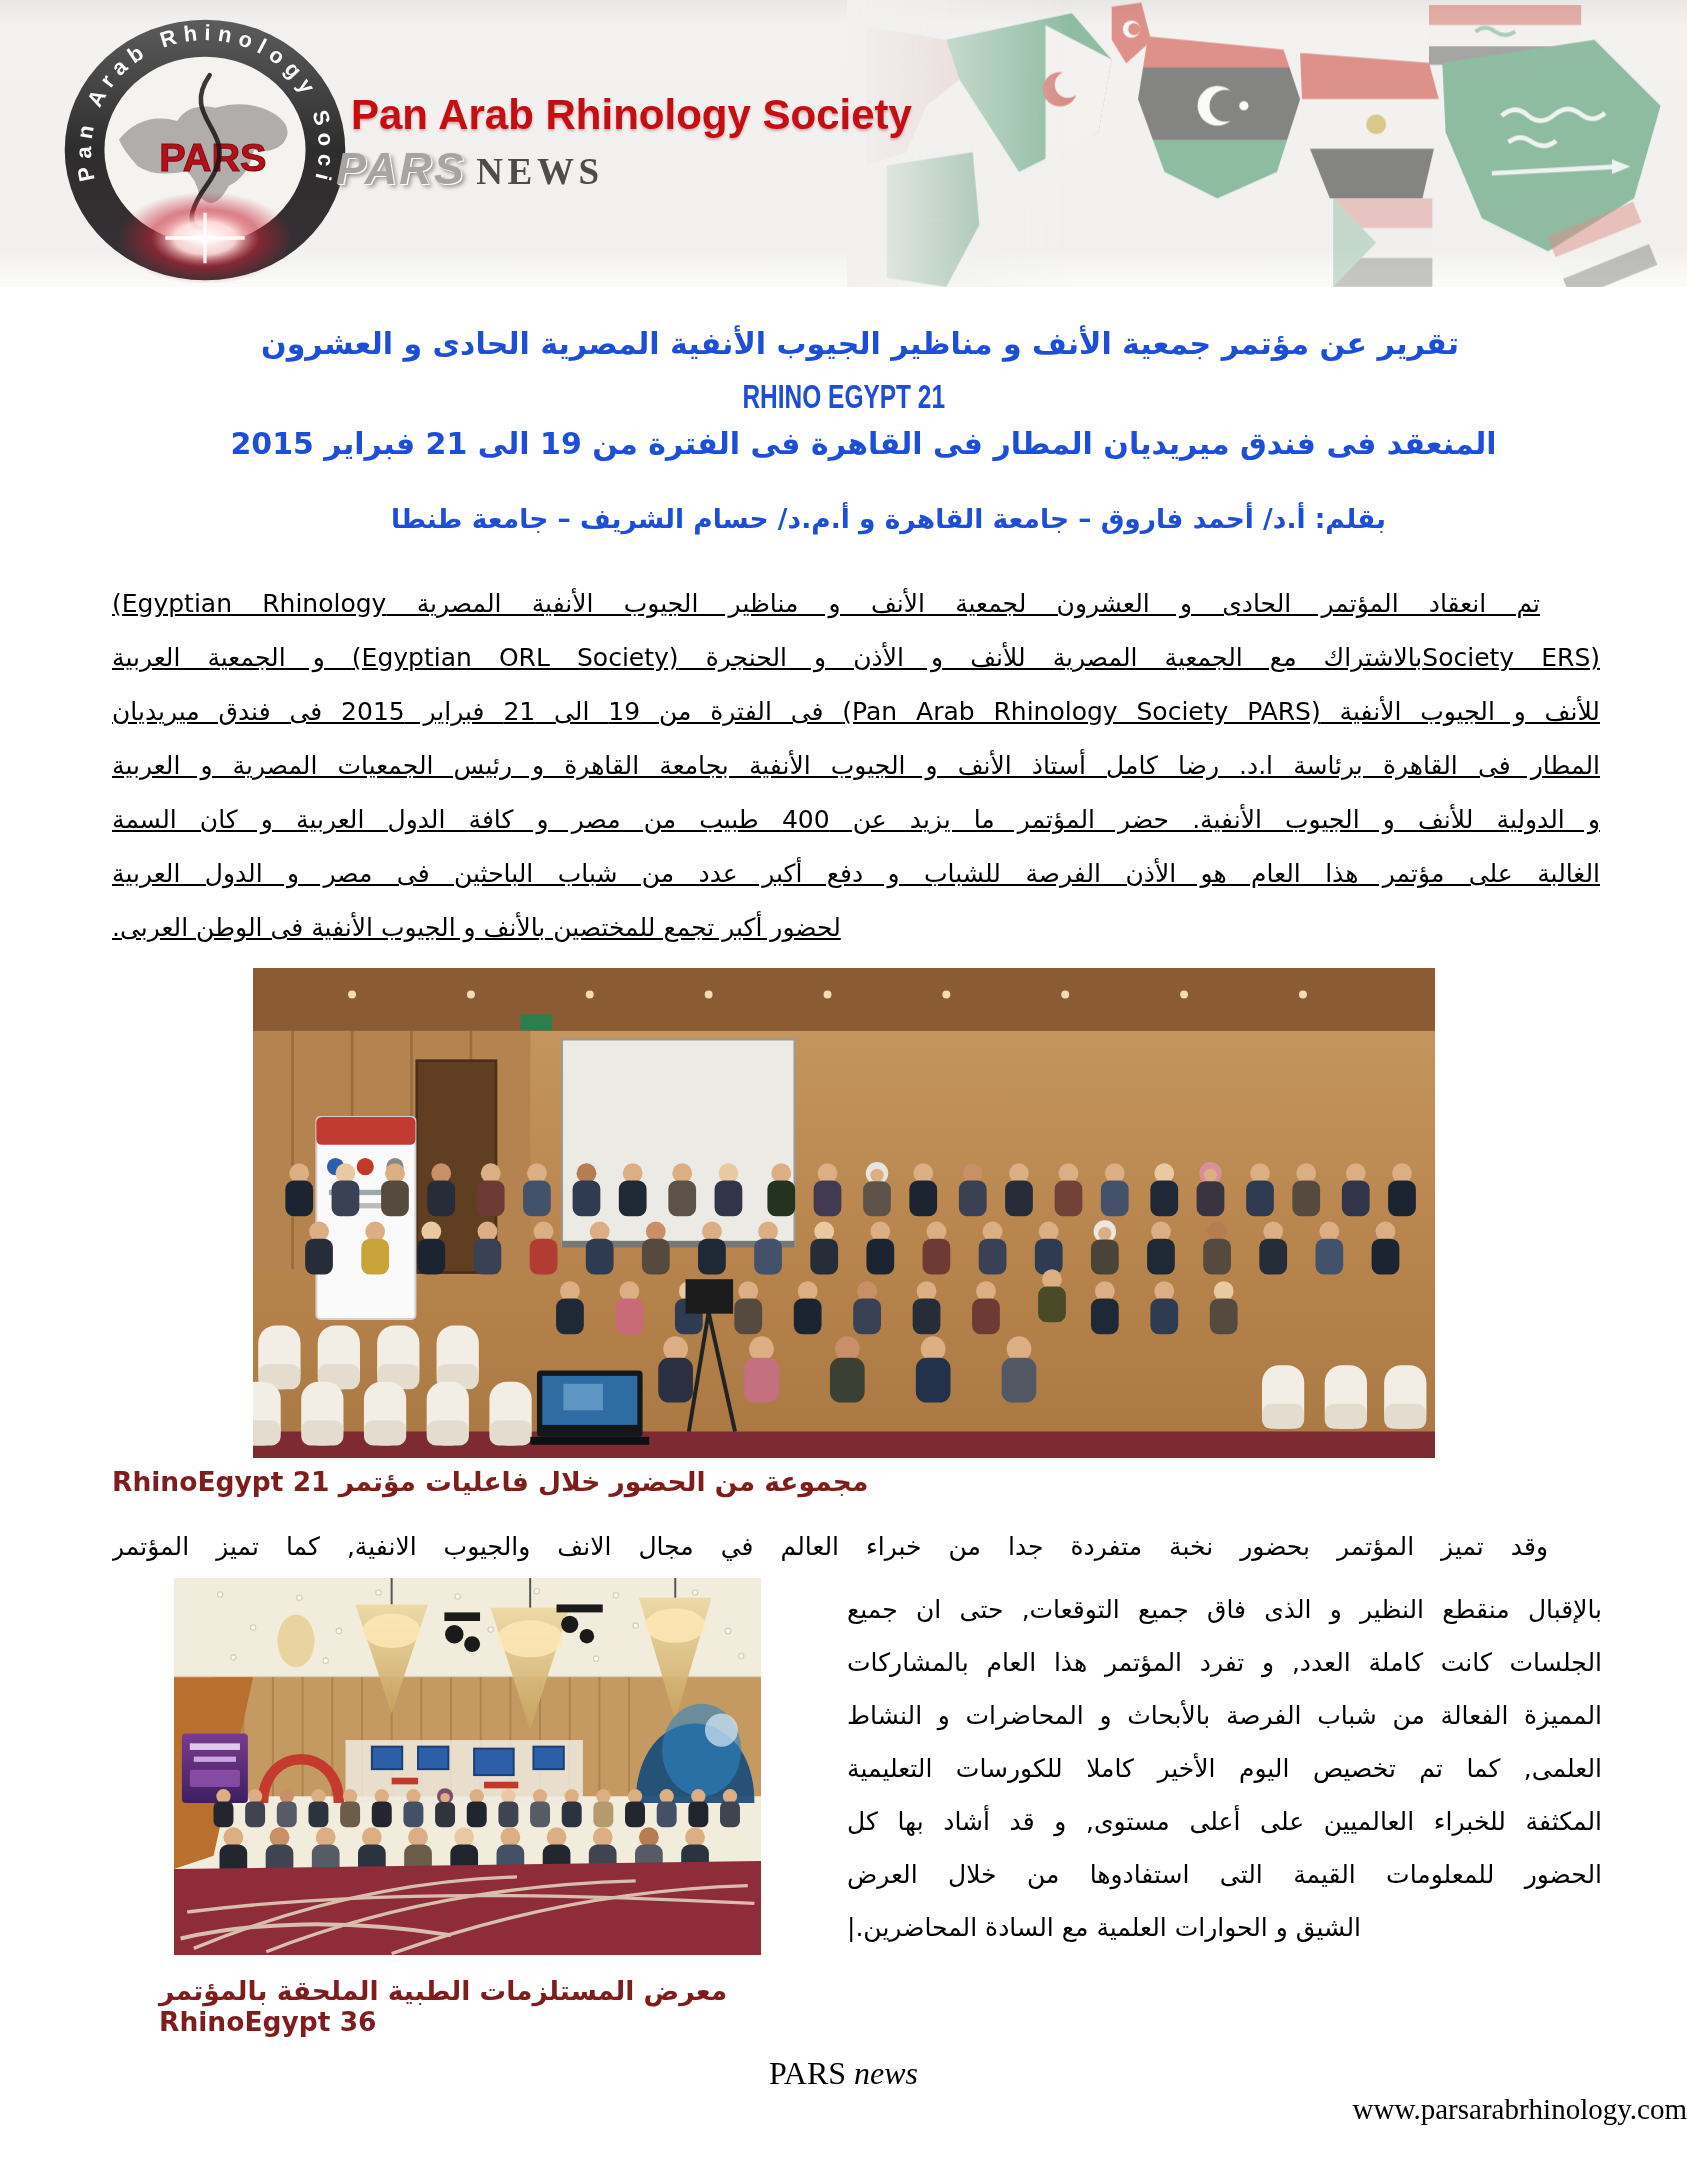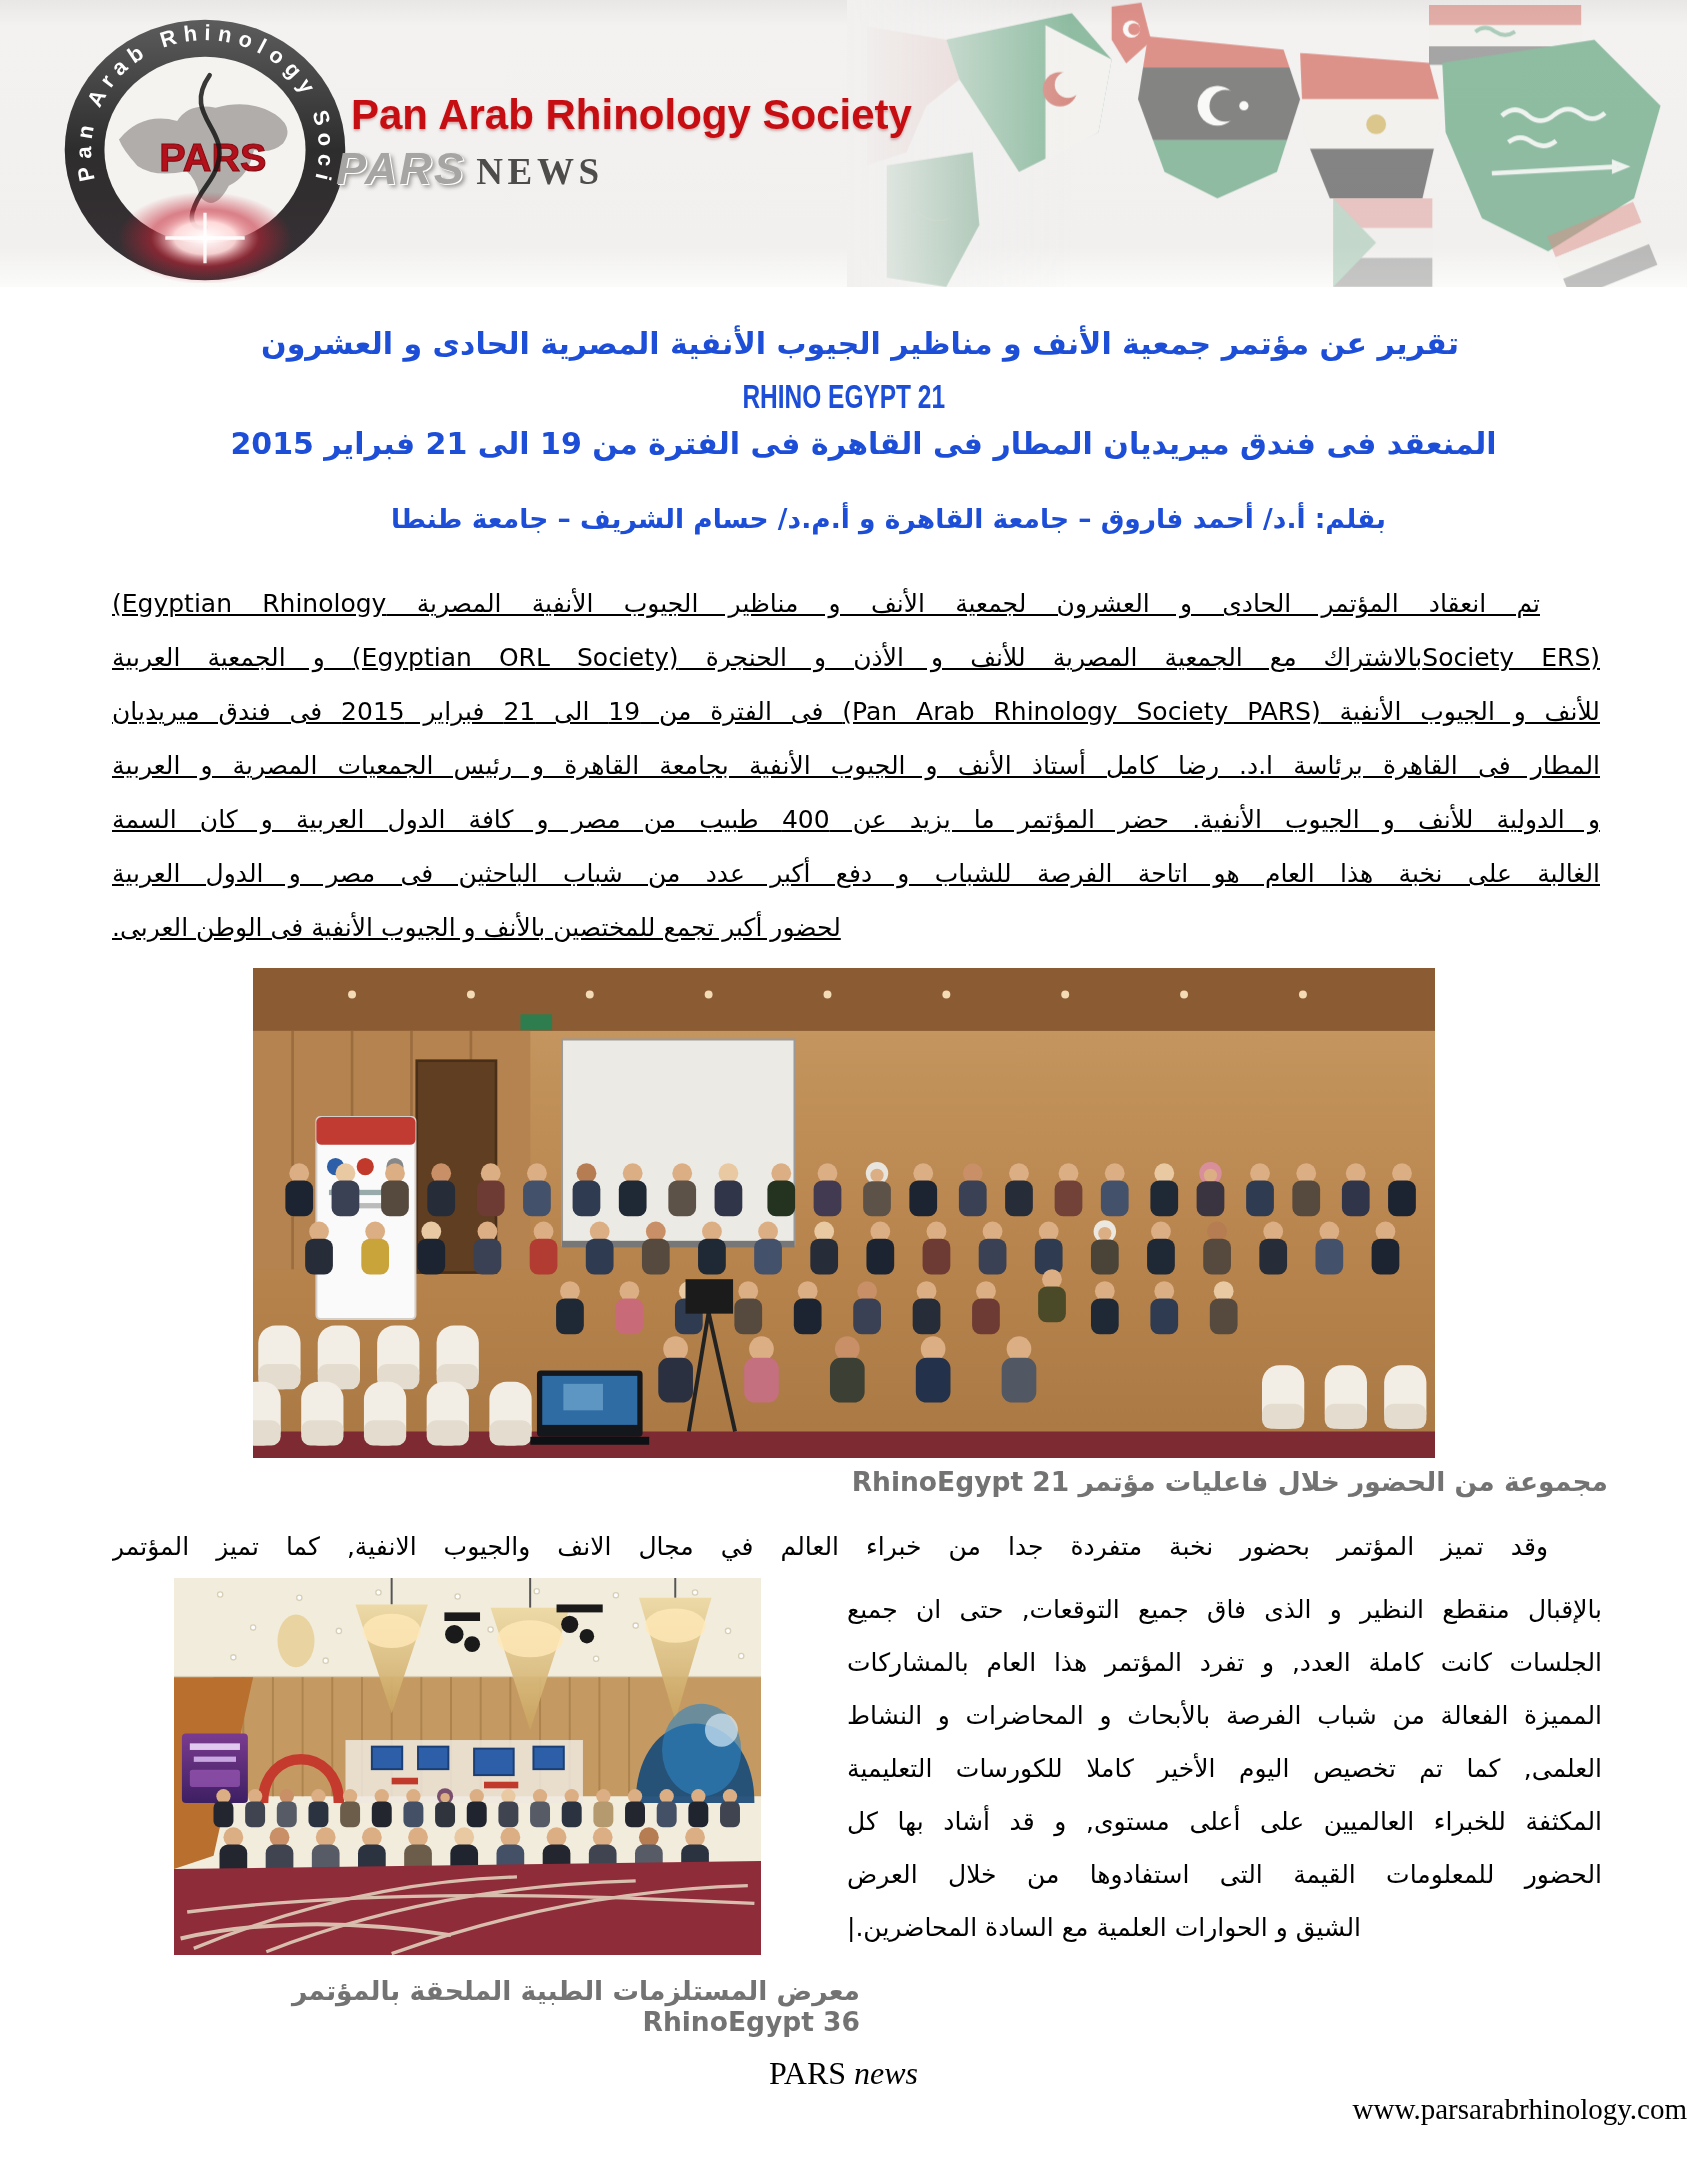--- a/index.html
+++ b/index.html
@@ -25,21 +25,21 @@
   .t3{position:absolute;left:112px;right:72px;top:426px;text-align:center;direction:rtl;
       font-size:30px;font-weight:bold;}
   .byline{position:absolute;right:301px;top:503px;direction:rtl;font-size:26.5px;font-weight:bold;white-space:nowrap;}
   .para{direction:rtl;}
   .line{font-size:25px;line-height:54px;height:54px;color:#000;text-align:justify;
         text-align-last:justify;overflow:hidden;}
   .line.first{padding-right:60px;}
   .line.lastl{text-align-last:left;}
   .para1{position:absolute;left:112px;right:87px;top:577px;text-decoration:underline;}
   .photo1{position:absolute;left:253px;top:968px;width:1182px;height:490px;}
-  .cap{font-size:26.5px;font-weight:bold;direction:rtl;text-align:right;color:#737373;}
+  .cap{font-size:26.5px;font-weight:bold;direction:rtl;text-align:left;color:#7f1d1d;}
   .cap1{position:absolute;left:112px;right:79px;top:1466px;}
   .p2intro{position:absolute;left:112px;right:79px;top:1520px;}
   .photo2{position:absolute;left:174px;top:1578px;width:587px;height:377px;}
   .para2{position:absolute;left:803px;right:85px;top:1583px;}
   .para2 .line{line-height:53px;height:53px;margin-left:44px;}
   .cap2{position:absolute;left:159px;width:701px;top:1975px;}
   
   .footer-brand{position:absolute;left:0;right:0;top:2055px;text-align:center;
     font:400 32px "Liberation Serif",serif;color:#000;}
   .footer-brand .it{font-style:italic;}
@@ -154,21 +154,21 @@
   <div class="t2 navy"><span>RHINO EGYPT 21</span></div>
   <div class="t3 navy">المنعقد فى فندق ميريديان المطار فى القاهرة فى الفترة من 19 الى 21 فبراير 2015</div>
   <div class="byline navy">بقلم: أ.د/ أحمد فاروق – جامعة القاهرة و أ.م.د/ حسام الشريف – جامعة طنطا</div>
 
   <div class="para para1">
     <div class="line first">تم انعقاد المؤتمر الحادى و العشرون لجمعية الأنف و مناظير الجيوب الأنفية المصرية ⁦(Egyptian Rhinology⁩</div>
     <div class="line">⁦Society ERS)⁩بالاشتراك مع الجمعية المصرية للأنف و الأذن و الحنجرة  ⁦(Egyptian ORL Society)⁩ و الجمعية العربية</div>
     <div class="line">للأنف و الجيوب الأنفية  ⁦(Pan Arab Rhinology Society PARS)⁩ فى الفترة من 19 الى 21 فبراير 2015 فى فندق ميريديان</div>
     <div class="line">المطار فى القاهرة برئاسة ا.د. رضا كامل أستاذ الأنف و الجيوب الأنفية بجامعة القاهرة و رئيس الجمعيات المصرية و العربية</div>
     <div class="line">و الدولية للأنف و الجيوب الأنفية. حضر المؤتمر ما يزيد عن 400 طبيب من مصر و كافة الدول العربية و كان السمة</div>
-    <div class="line">الغالبة على نخبة هذا العام هو اتاحة الفرصة للشباب و دفع أكبر عدد من شباب الباحثين فى مصر و الدول العربية</div>
+    <div class="line">الغالبة على مؤتمر هذا العام هو الأذن الفرصة للشباب و دفع أكبر عدد من شباب الباحثين فى مصر و الدول العربية</div>
     <div class="line lastl">لحضور أكبر تجمع للمختصين بالأنف و الجيوب الأنفية فى الوطن العربى.</div>
   </div>
 
   <svg class="photo1" viewBox="0 0 1790 740" preserveAspectRatio="none">
     <defs>
       <linearGradient id="wall1" x1="0" y1="0" x2="0" y2="1">
         <stop offset="0" stop-color="#c79a63"></stop>
           <stop offset=".55" stop-color="#b9854e"></stop>
         <stop offset="1" stop-color="#a97843"></stop>
       </linearGradient>

